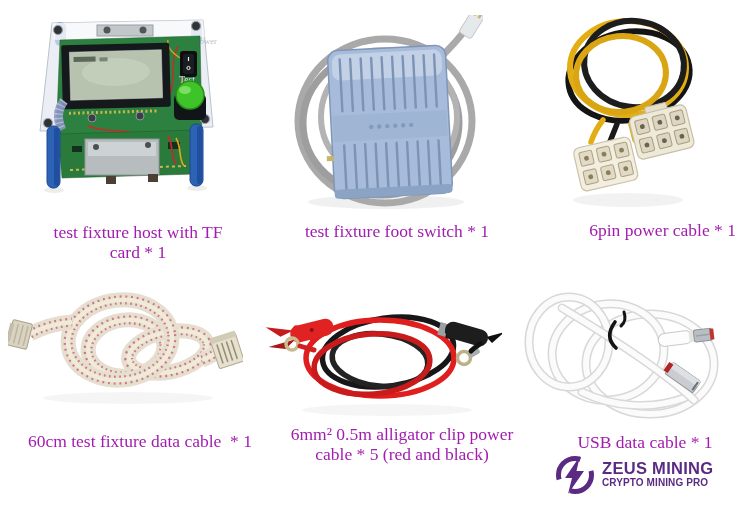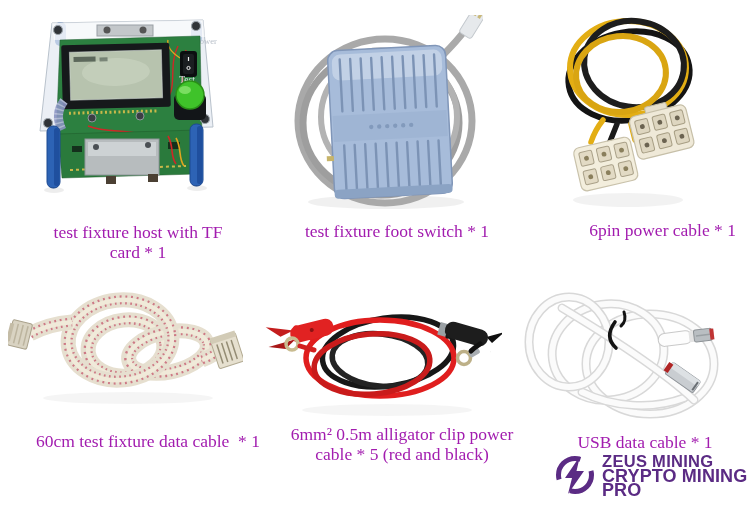--- a/index.html
+++ b/index.html
@@ -6,21 +6,21 @@
   .canvas{position:relative;width:750px;height:508px;background:#ffffff;overflow:hidden;
           font-family:"Liberation Serif",serif;}
   figure{position:absolute;margin:0;padding:0;}
   figure svg{display:block;width:100%;height:100%;}
   .cap{position:absolute;text-align:center;font-size:17.5px;line-height:20px;color:#a21caf;}
   .cap span{display:block;white-space:pre-wrap;}
   .logo{position:absolute;left:553px;top:453px;display:flex;align-items:center;gap:5px;}
   .logo-mark{width:44px;height:44px;flex:0 0 44px;}
   .logo-text{color:#5b2b84;font-family:"Liberation Sans",sans-serif;font-weight:bold;text-align:left;}
   .logo-text .l1{display:block;font-size:16.5px;line-height:16px;letter-spacing:.3px;}
-  .logo-text .l2{display:block;font-size:18px;line-height:14px;letter-spacing:.1px;}
+  .logo-text .l2{display:block;font-size:10px;line-height:14px;letter-spacing:.1px;}
   .etch{font-family:"Liberation Serif",serif;}
 </style>
 </head>
 <body>
 
 <div class="canvas">
 
   <figure style="left:28px;top:6px;width:190px;height:200px;">
     <svg viewBox="0 0 190 200">
 
@@ -335,21 +335,21 @@
   <figcaption class="cap" style="left:28px;top:222px;width:220px;">
     <span>test fixture host with TF</span>
     <span>card * 1</span>
   </figcaption>
   <figcaption class="cap" style="left:287px;top:221px;width:220px;">
     <span>test fixture foot switch * 1</span>
   </figcaption>
   <figcaption class="cap" style="left:516px;top:220px;width:220px;text-align:right;">
     <span>6pin power cable * 1</span>
   </figcaption>
-  <figcaption class="cap" style="left:28px;top:431px;width:240px;">
+  <figcaption class="cap" style="left:20px;top:431px;width:240px;">
     <span>60cm test fixture data cable  * 1</span>
   </figcaption>
   <figcaption class="cap" style="left:282px;top:424px;width:240px;">
     <span>6mm² 0.5m alligator clip power</span>
     <span>cable * 5 (red and black)</span>
   </figcaption>
   <figcaption class="cap" style="left:555px;top:432px;width:180px;">
     <span>USB data cable * 1</span>
   </figcaption>
 

